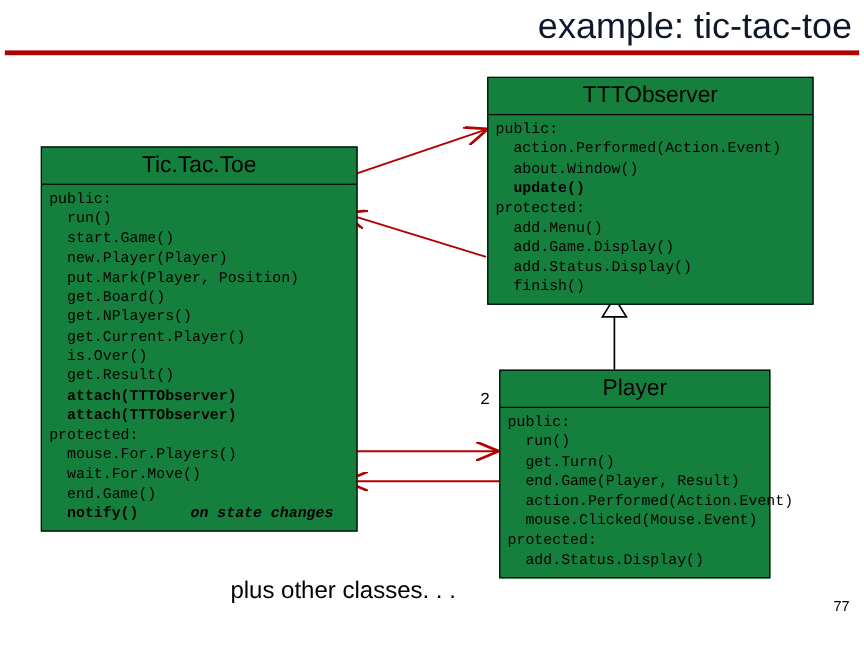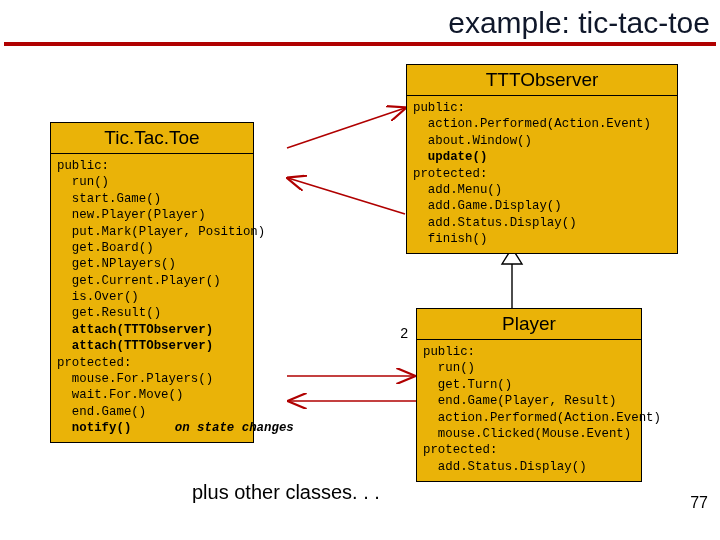--- a/index.html
+++ b/index.html
@@ -23,21 +23,21 @@
     margin: 0 4px;
   }
   .canvas {
     position: relative;
     width: 100%;
     height: 472px;
   }
   .uml-box {
     position: absolute;
     border: 1.5px solid #000;
-    background: #eab308;
+    background: #15803d;
   }
   .uml-name {
     text-align: center;
     font-size: 19px;
     padding: 4px 6px;
     border-bottom: 1.5px solid #000;
     font-family: "Comic Sans MS", cursive, sans-serif;
   }
   .uml-body {
     font-family: "Courier New", monospace;
@@ -49,21 +49,21 @@
   .bold { font-weight: bold; }
   .italic { font-style: italic; margin-left: 36px; }
   .caption {
     position: absolute;
     font-size: 20px;
   }
   .page-num {
     position: absolute;
     right: 12px;
     bottom: 6px;
-    font-size: 16px;
+    font-size: 12px;
     text-align: right;
   }
   svg.arrows {
     position: absolute;
     left: 0; top: 0;
     width: 100%;
     height: 100%;
     pointer-events: none;
   }
   .mult {
@@ -87,21 +87,21 @@
       </marker>
     </defs>
     <line x1="287" y1="102" x2="405" y2="62" stroke="#b00000" stroke-width="1.6" marker-end="url(#arrow)"></line>
     <line x1="405" y1="168" x2="288" y2="132" stroke="#b00000" stroke-width="1.6" marker-end="url(#arrow)"></line>
     <line x1="287" y1="330" x2="414" y2="330" stroke="#b00000" stroke-width="1.6" marker-end="url(#arrow)"></line>
     <line x1="416" y1="355" x2="289" y2="355" stroke="#b00000" stroke-width="1.6" marker-end="url(#arrow)"></line>
     <line x1="512" y1="262" x2="512" y2="218" stroke="#000" stroke-width="1.4"></line>
     <path d="M502,218 L522,218 L512,202 Z" fill="#fff" stroke="#000" stroke-width="1.4"></path>
   </svg>
 
-  <div class="uml-box" style="left:50px; top:76px; width:204px;">
+  <div class="uml-box" style="left:34px; top:76px; width:264px;">
     <div class="uml-name">Tic.Tac.Toe</div>
     <div class="uml-body"><span>public:</span>
 <span>  run()</span>
 <span>  start.Game()</span>
 <span>  new.Player(Player)</span>
 <span>  put.Mark(Player, Position)</span>
 <span>  get.Board()</span>
 <span>  get.NPlayers()</span>
 <span>  get.Current.Player()</span>
 <span>  is.Over()</span>

